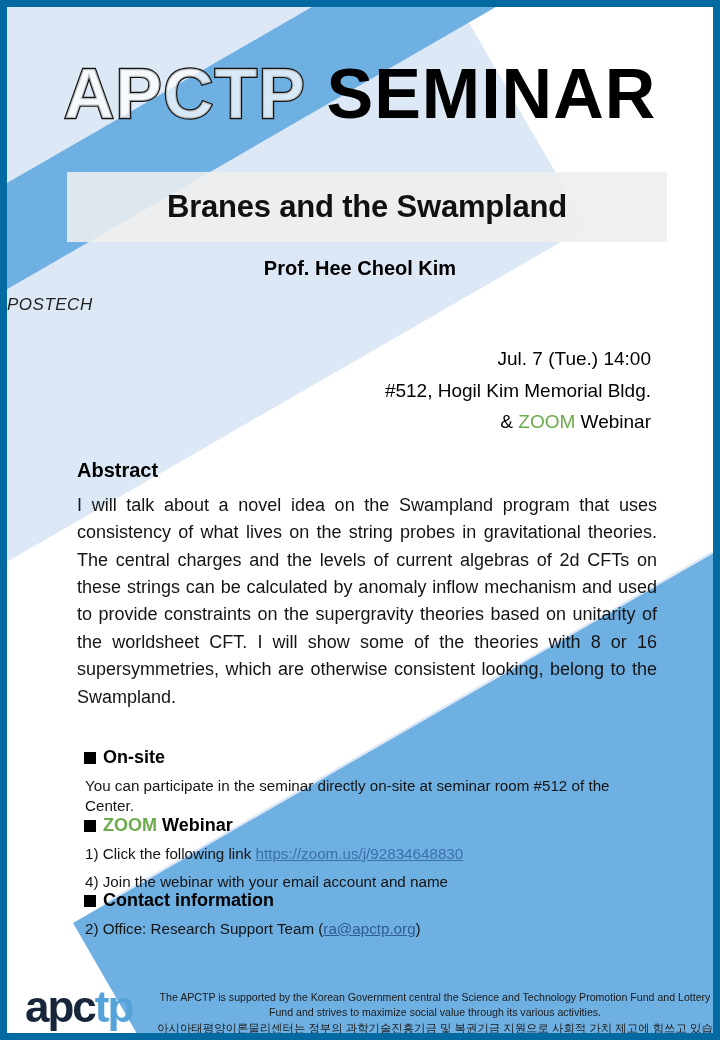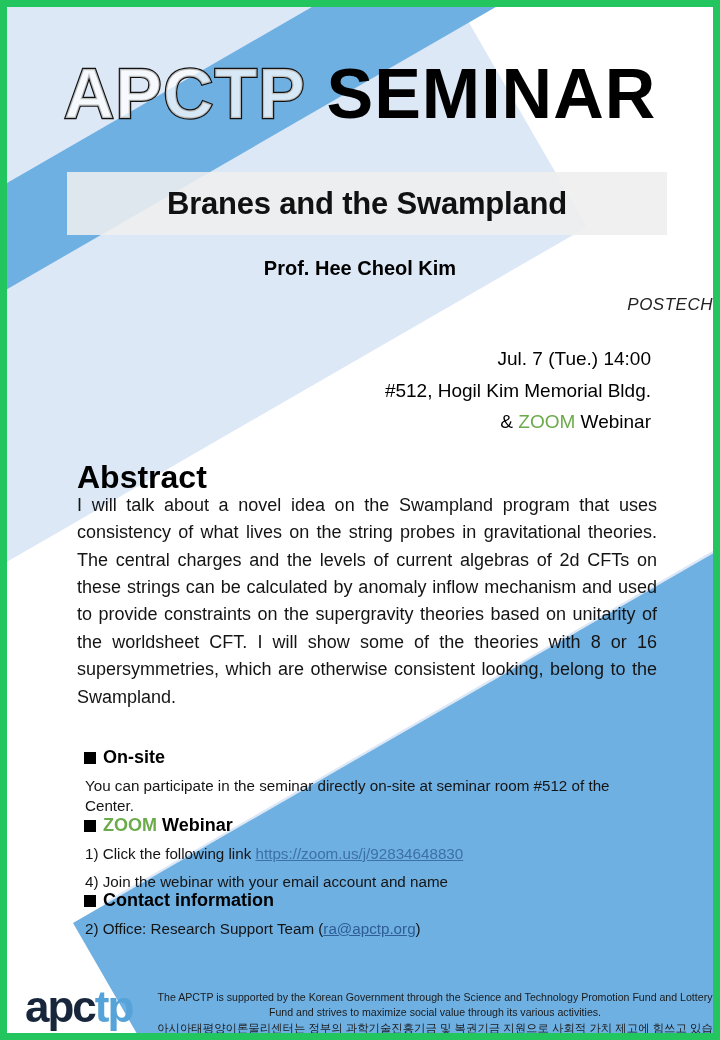--- a/index.html
+++ b/index.html
@@ -1,19 +1,19 @@
 <!DOCTYPE html>
 <html><head>
 <meta charset="utf-8">
 <style>
   html,body{margin:0;padding:0;background:#000;}
   body{width:720px;height:1040px;overflow:hidden;
        font-family:"Liberation Sans","DejaVu Sans",sans-serif;}
 
-  .poster{position:relative;width:720px;height:1040px;background:#22c55e;box-sizing:border-box;}
+  .poster{position:relative;width:720px;height:1040px;background:#0369a1;box-sizing:border-box;}
   .sheet{position:absolute;left:7px;top:7px;width:706px;height:1026px;background:#fff;overflow:hidden;}
 
   
   .bands{position:absolute;inset:0;overflow:hidden;}
   .band{position:absolute;}
   
   .band-tl-pale{left:-420px;top:-340px;width:1000px;height:560px;background:#dde8f7;
                 transform:rotate(-30deg);transform-origin:100% 100%;}
   
   .band-tl-blue{left:-480px;top:-110px;width:1000px;height:92px;background:#6fb0e3;
@@ -28,37 +28,37 @@
   .content{position:absolute;inset:0;}
 
   
   .hdr{position:absolute;left:0;right:0;top:52px;text-align:center;
        font-size:70px;font-weight:bold;letter-spacing:1px;line-height:1;white-space:nowrap;}
   .hdr .outline{color:rgba(255,255,255,.72);
         -webkit-text-stroke:2.4px #111;paint-order:stroke fill;}
   .hdr .solid{color:#000;}
 
   
-  .titlebar{position:absolute;left:60px;top:165px;width:600px;height:63px;
+  .titlebar{position:absolute;left:60px;top:165px;width:600px;height:70px;
             background:rgba(238,238,238,.88);display:flex;align-items:center;justify-content:center;}
   .titlebar span{font-size:31px;font-weight:bold;color:#111;letter-spacing:-.2px;}
 
   
   .speaker{position:absolute;left:0;right:0;top:250px;text-align:center;
            font-size:20px;font-weight:bold;color:#000;}
-  .affil{position:absolute;left:0;right:0;top:288px;text-align:right;
-         font-size:17px;font-style:italic;color:#222;letter-spacing:.5px;padding-left:43px;}
+  .affil{position:absolute;left:0;right:0;top:288px;text-align:left;
+         font-size:17px;font-style:italic;color:#222;letter-spacing:.5px;}
 
   
   .meta{position:absolute;right:62px;top:336px;text-align:right;
         font-size:19px;font-weight:normal;color:#000;line-height:1.66;}
   .meta .zoomg{color:#6cab4b;}
 
   
-  .abs-h{position:absolute;left:70px;top:452px;font-size:32px;font-weight:bold;color:#000;}
+  .abs-h{position:absolute;left:70px;top:452px;font-size:20px;font-weight:bold;color:#000;}
   .abs-b{position:absolute;left:70px;top:485px;width:580px;text-align:justify;
          font-size:18px;line-height:1.52;color:#141414;}
 
   
   .blk{position:absolute;left:70px;width:588px;}
   .blk-h{font-size:18px;font-weight:bold;color:#000;margin:0 0 2px 7px;}
   .sq{display:inline-block;width:12px;height:12px;background:#000;margin-right:7px;
       vertical-align:-1px;}
   .blk-h .zoomg{color:#6cab4b;}
   .blk-p{font-size:15.2px;line-height:1.33;color:#141414;margin:8px;}
@@ -124,20 +124,20 @@
       </div>
 
       <div class="blk blk-contact">
         <div class="blk-h"><span class="sq"></span><span>Contact information</span></div>
         <p class="blk-p"><span>2) Office: Research Support Team (</span><a class="lnk-mail" href="#">ra@apctp.org</a><span>)</span></p>
       </div>
 
       <div class="logo"><span class="a">apc</span><span class="b">tp</span></div>
 
       <div class="foot">
-        <span>The APCTP is supported by the Korean Government through the Science and Technology Promotion</span>
+        <span>The APCTP is supported by the Korean Government central the Science and Technology Promotion</span>
         <span>Fund and Lottery Fund and strives to maximize social value through its various activities.</span>
         <span class="kr">아시아태평양이론물리센터는 정부의 과학기술진흥기금 및 복권기금 지원으로 사회적 가치 제고에 힘쓰고 있습니다.</span>
       </div>
 
     </div>
   </div>
 </div>
 
 </body></html>

